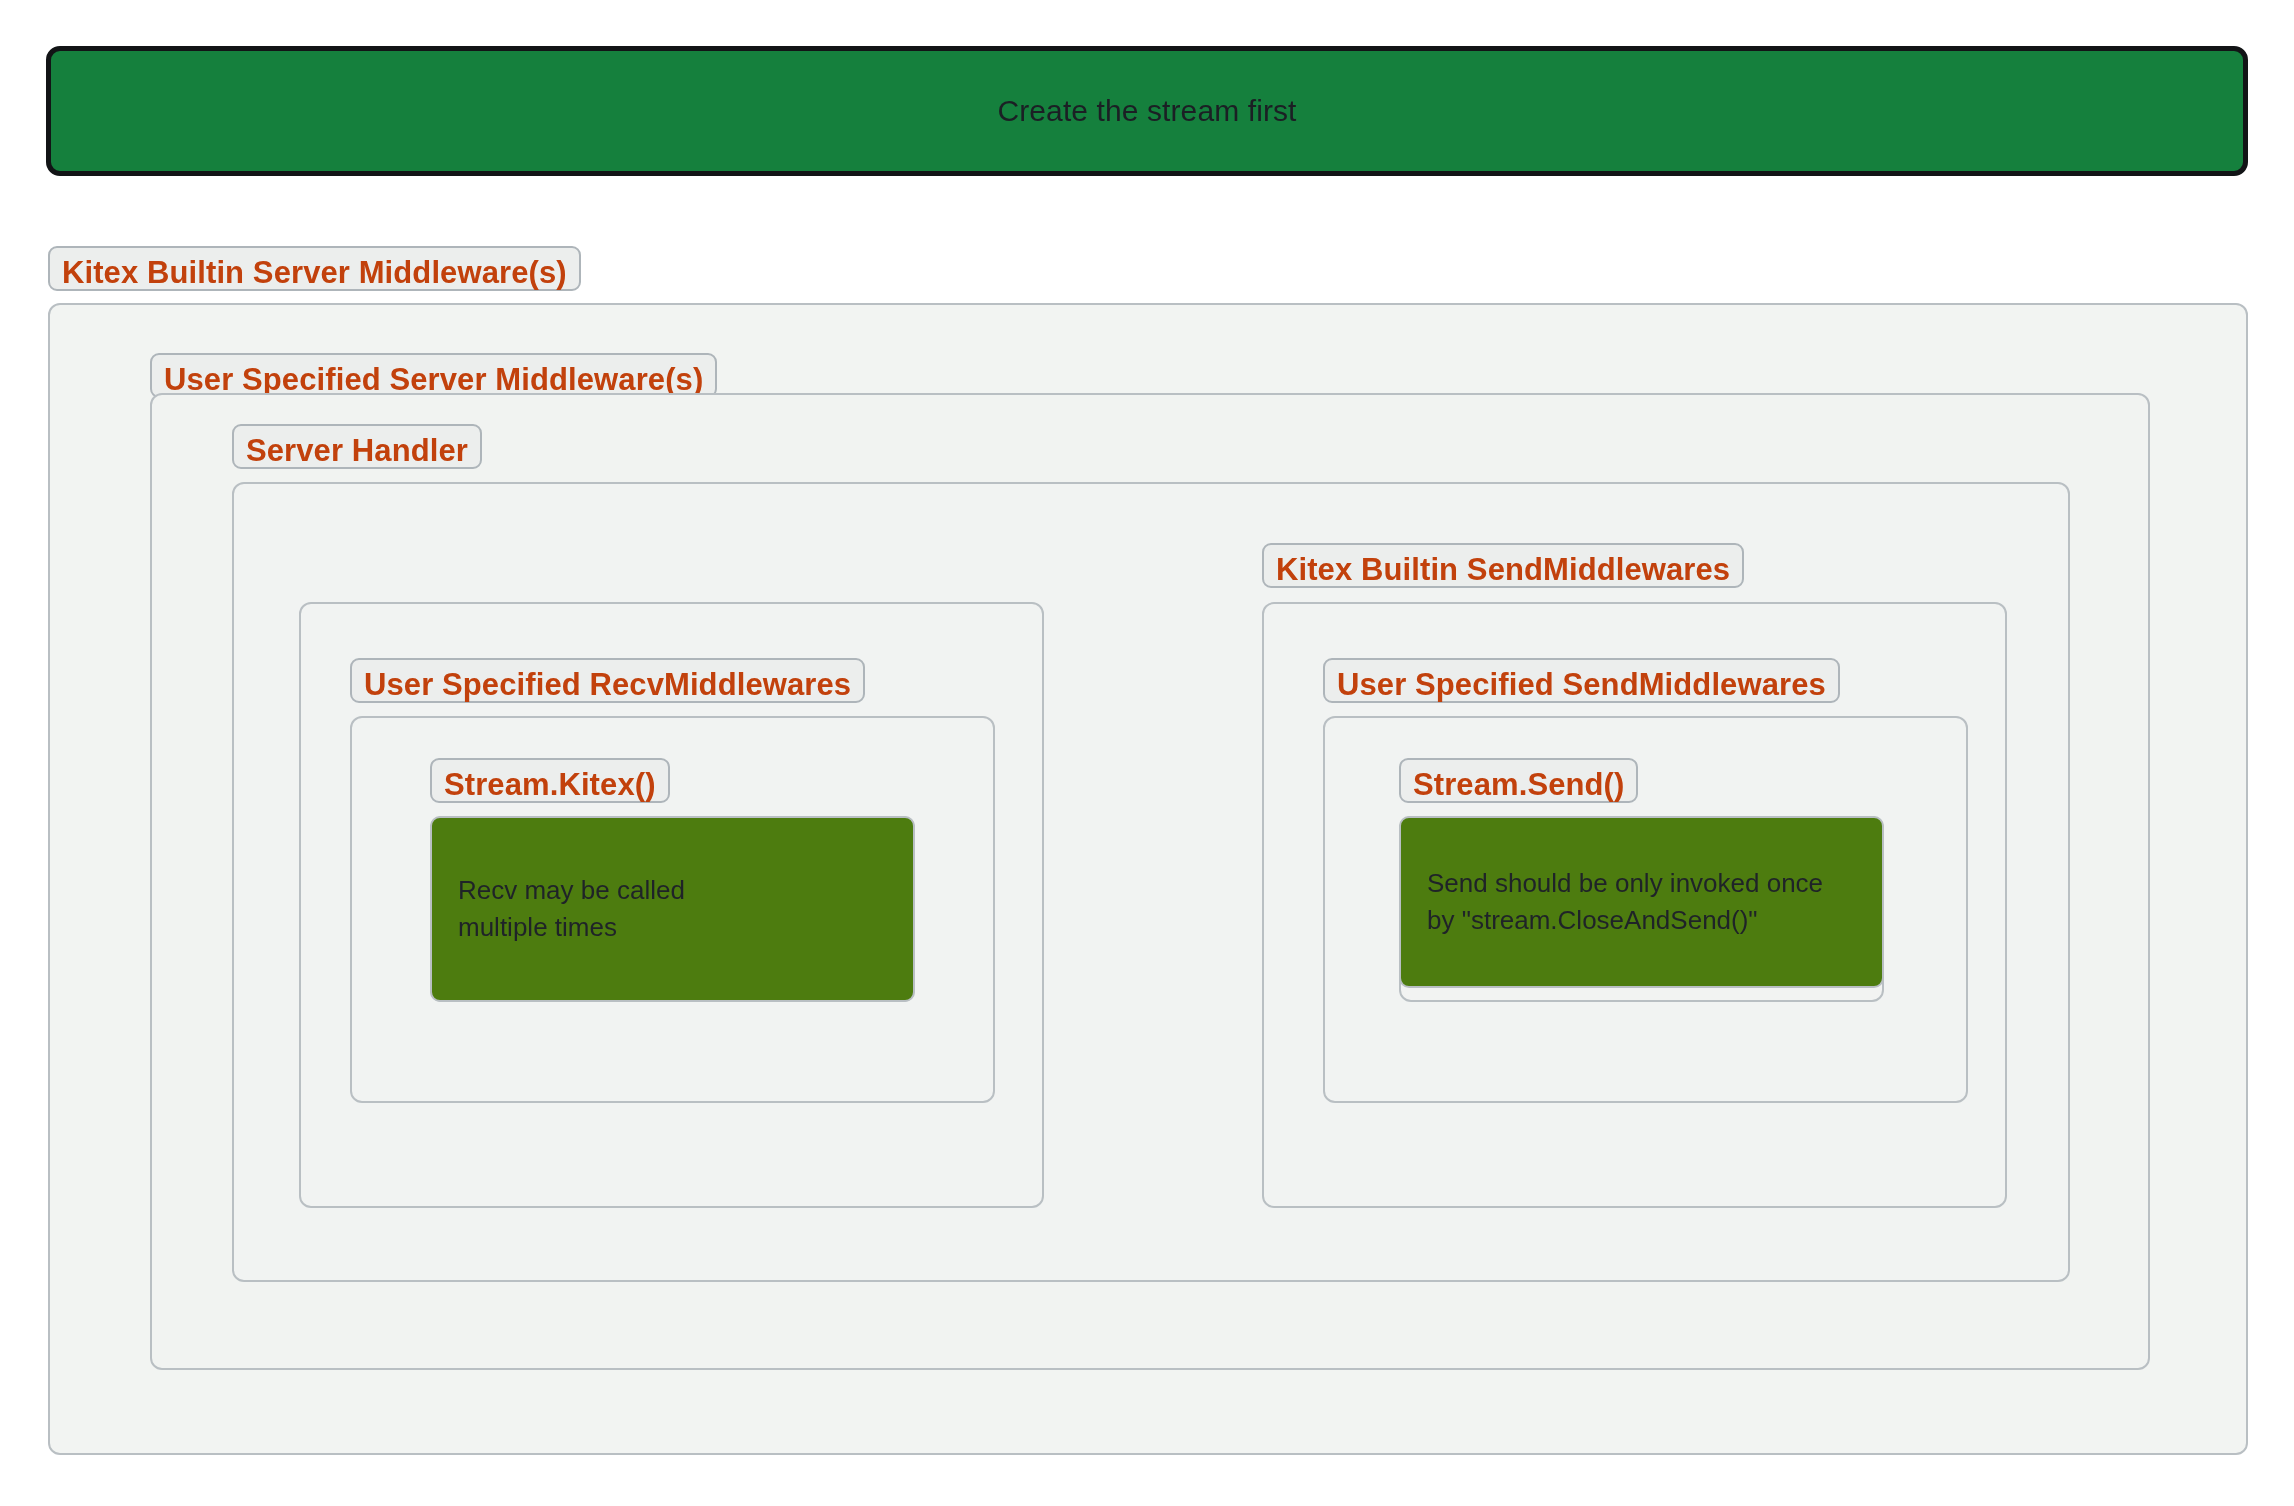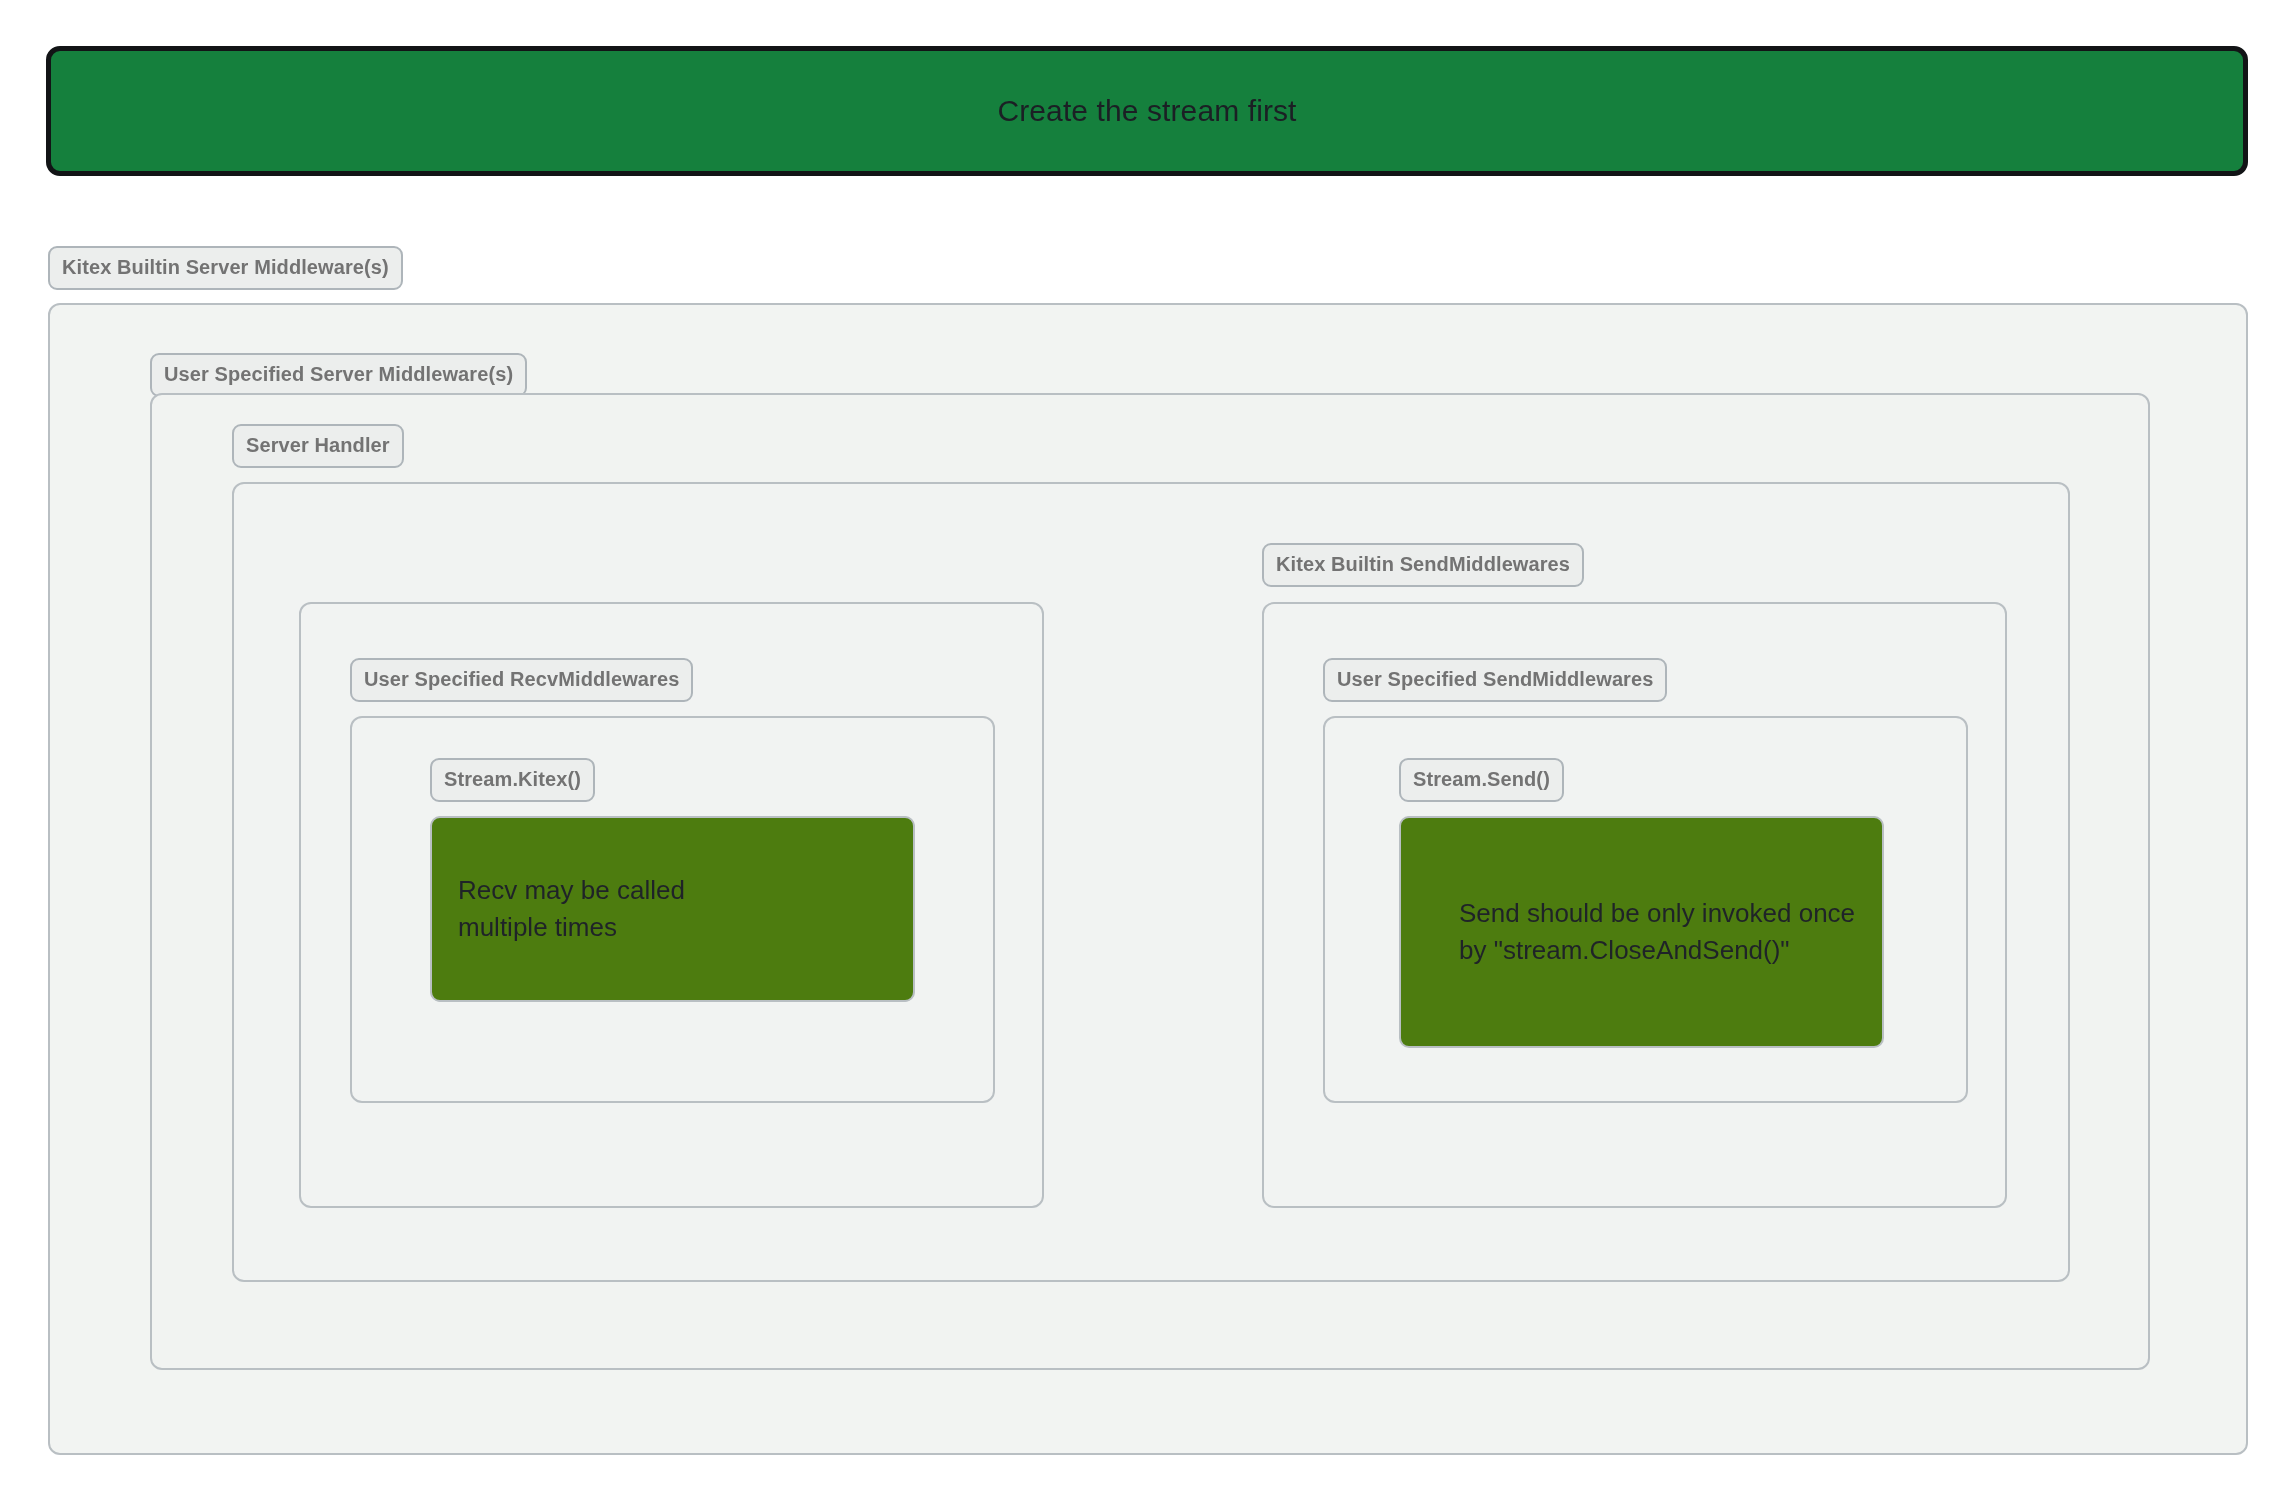--- a/index.html
+++ b/index.html
@@ -59,25 +59,25 @@
   .group.lvl5 { background: #f1f3f2; }
   .group.lvl6 { background: #f2f3f2; }
 
   
   .pill {
     position: absolute;
     box-sizing: border-box;
     background: #eceeed;
     border: 2px solid #aeb5ba;
     border-radius: 9px;
-    color: #737373;
-    font-size: 20px;
+    color: #c2410c;
+    font-size: 31px;
     font-weight: bold;
     line-height: 1;
-    padding: 9px 12px 11px 12px;
+    padding: 9px 12px 1px 12px;
     white-space: nowrap;
     letter-spacing: 0.1px;
   }
 
   
   .note {
     position: absolute;
     box-sizing: border-box;
     background: #4d7c0f;
     border: 2px solid #b9bfc3;
@@ -135,18 +135,18 @@
   <div class="group lvl4" style="left:1262px; top:602px; width:745px; height:606px;"></div>
 
   <div class="pill" style="left:1323px; top:658px;">User Specified SendMiddlewares</div>
 
   <div class="group lvl5" style="left:1323px; top:716px; width:645px; height:387px;"></div>
 
   <div class="pill" style="left:1399px; top:758px;">Stream.Send()</div>
 
   <div class="group lvl6" style="left:1399px; top:816px; width:485px; height:186px;"></div>
 
-  <div class="note" style="left:1399px; top:816px; width:485px; height:232px;padding-left:32px;">
+  <div class="note" style="left:1399px; top:816px; width:485px; height:172px;">
     <div class="note-text">Send should be only invoked once
 by "stream.CloseAndSend()"</div>
   </div>
 
 </div>
 
 </body></html>

